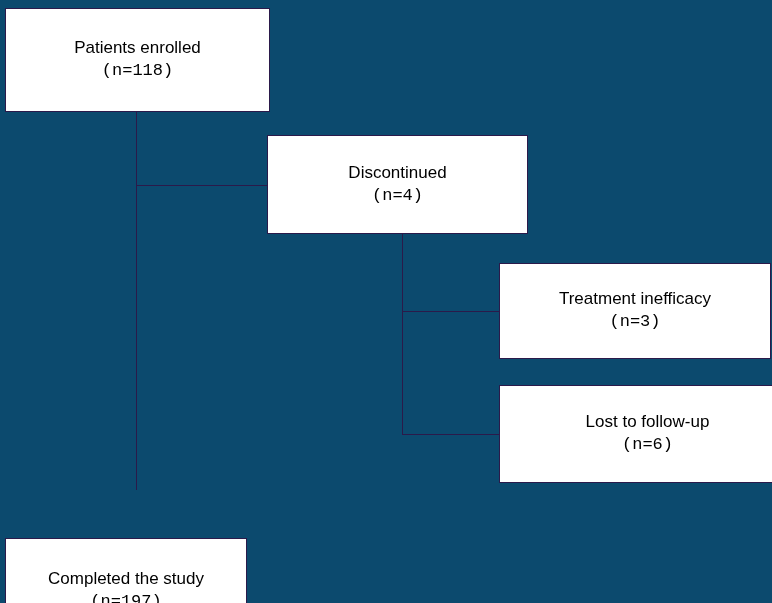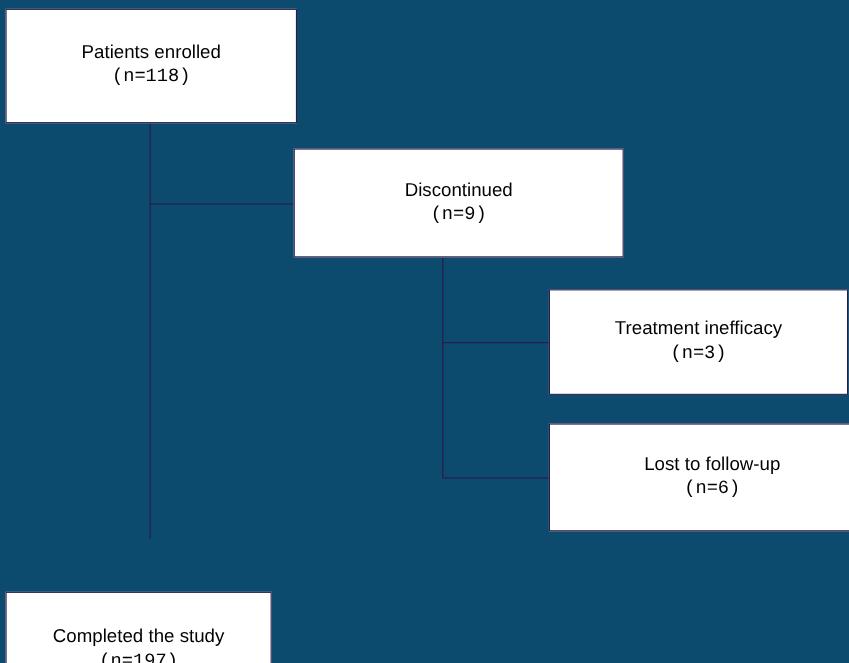--- a/index.html
+++ b/index.html
@@ -56,23 +56,23 @@
 
   <div class="connector h" style="left:402px; top:311px; width:97px;"></div>
 
   <div class="connector h" style="left:402px; top:434px; width:97px;"></div>
 
   <div class="node" style="left:5px; top:8px; width:265px; height:104px;">
     <span class="line1">Patients enrolled</span>
     <span class="line2">(n=118)</span>
   </div>
 
-  <div class="node" style="left:267px; top:135px; width:300px; height:99px;">
+  <div class="node" style="left:267px; top:135px; width:261px; height:99px;">
     <span class="line1">Discontinued</span>
-    <span class="line2">(n=9)</span>
+    <span class="line2">(n=4)</span>
   </div>
 
   <div class="node" style="left:499px; top:263px; width:272px; height:96px;">
     <span class="line1">Treatment inefficacy</span>
     <span class="line2">(n=3)</span>
   </div>
 
   <div class="node" style="left:499px; top:385px; width:297px; height:98px;">
     <span class="line1">Lost to follow-up</span>
     <span class="line2">(n=6)</span>

